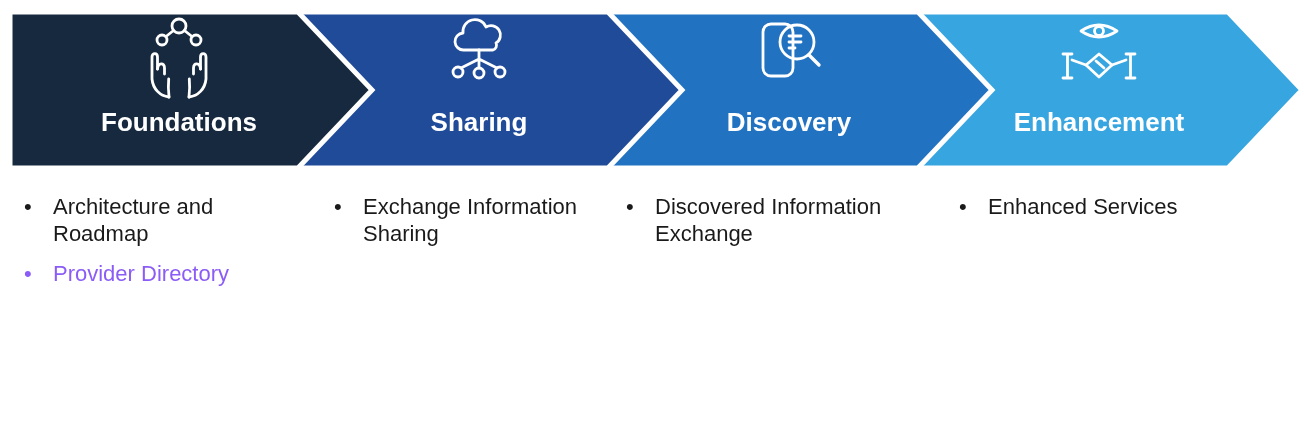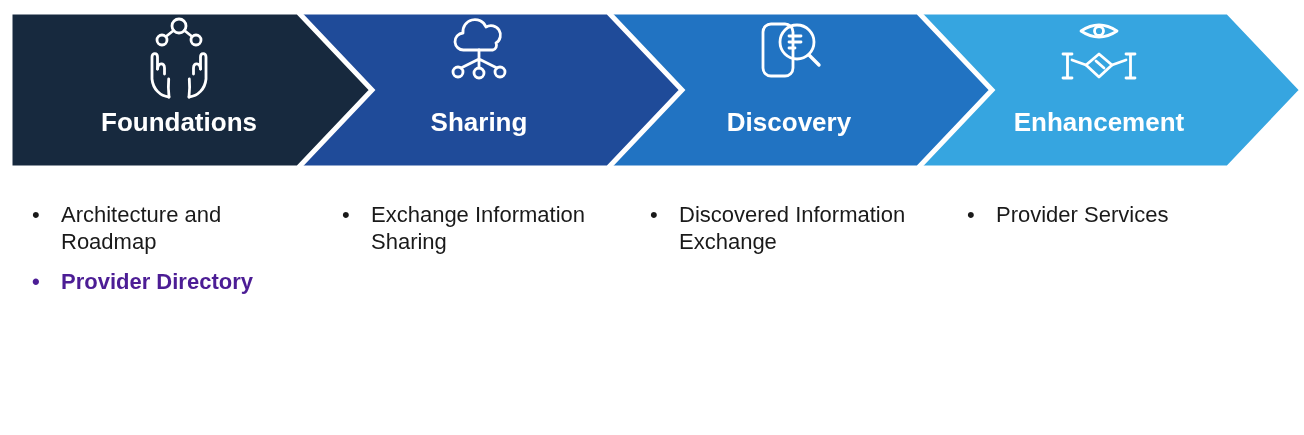--- a/index.html
+++ b/index.html
@@ -12,29 +12,29 @@
   .icon path,.icon circle,.icon line,.icon rect{
     fill:none;stroke:#ffffff;stroke-width:2.8;stroke-linecap:round;stroke-linejoin:round;
   }
   .icon .lens{stroke-width:2.8;}
   .icon .handle{stroke-width:3.4;}
   .stage-label{
     fill:#ffffff;font-family:"Liberation Sans",sans-serif;
     font-size:26px;font-weight:bold;text-anchor:middle;
   }
   .bullets{
-    position:absolute;top:193px;margin:8px;padding:0;list-style:none;
+    position:absolute;top:193px;margin:0;padding:0;list-style:none;
     font-size:22px;line-height:27px;color:#1a1a1a;
   }
   .bullets li{position:relative;padding-left:33px;margin-bottom:13px;}
   .bullets li::before{content:"\2022";position:absolute;left:4px;top:0;}
-  .bullets li.em{font-weight:bold;color:#4c1d95;}
+  .bullets li.em{font-weight:normal;color:#8b5cf6;}
   .col-0{left:20px;width:240px;}
   .col-1{left:330px;width:250px;}
-  .col-2{left:638px;width:280px;}
+  .col-2{left:622px;width:280px;}
   .col-3{left:955px;width:300px;}
 </style>
 </head>
 <body>
 
 <div class="canvas">
 
   <svg class="banner" width="1304" height="178" viewBox="0 0 1304 178">
 
     <g>
@@ -108,17 +108,17 @@
   </ul>
 
   <ul class="bullets col-2">
     <li>
       <span>Discovered Information Exchange</span>
     </li>
   </ul>
 
   <ul class="bullets col-3">
     <li>
-      <span>Provider Services</span>
+      <span>Enhanced Services</span>
     </li>
   </ul>
 
 </div>
 
 </body></html>

